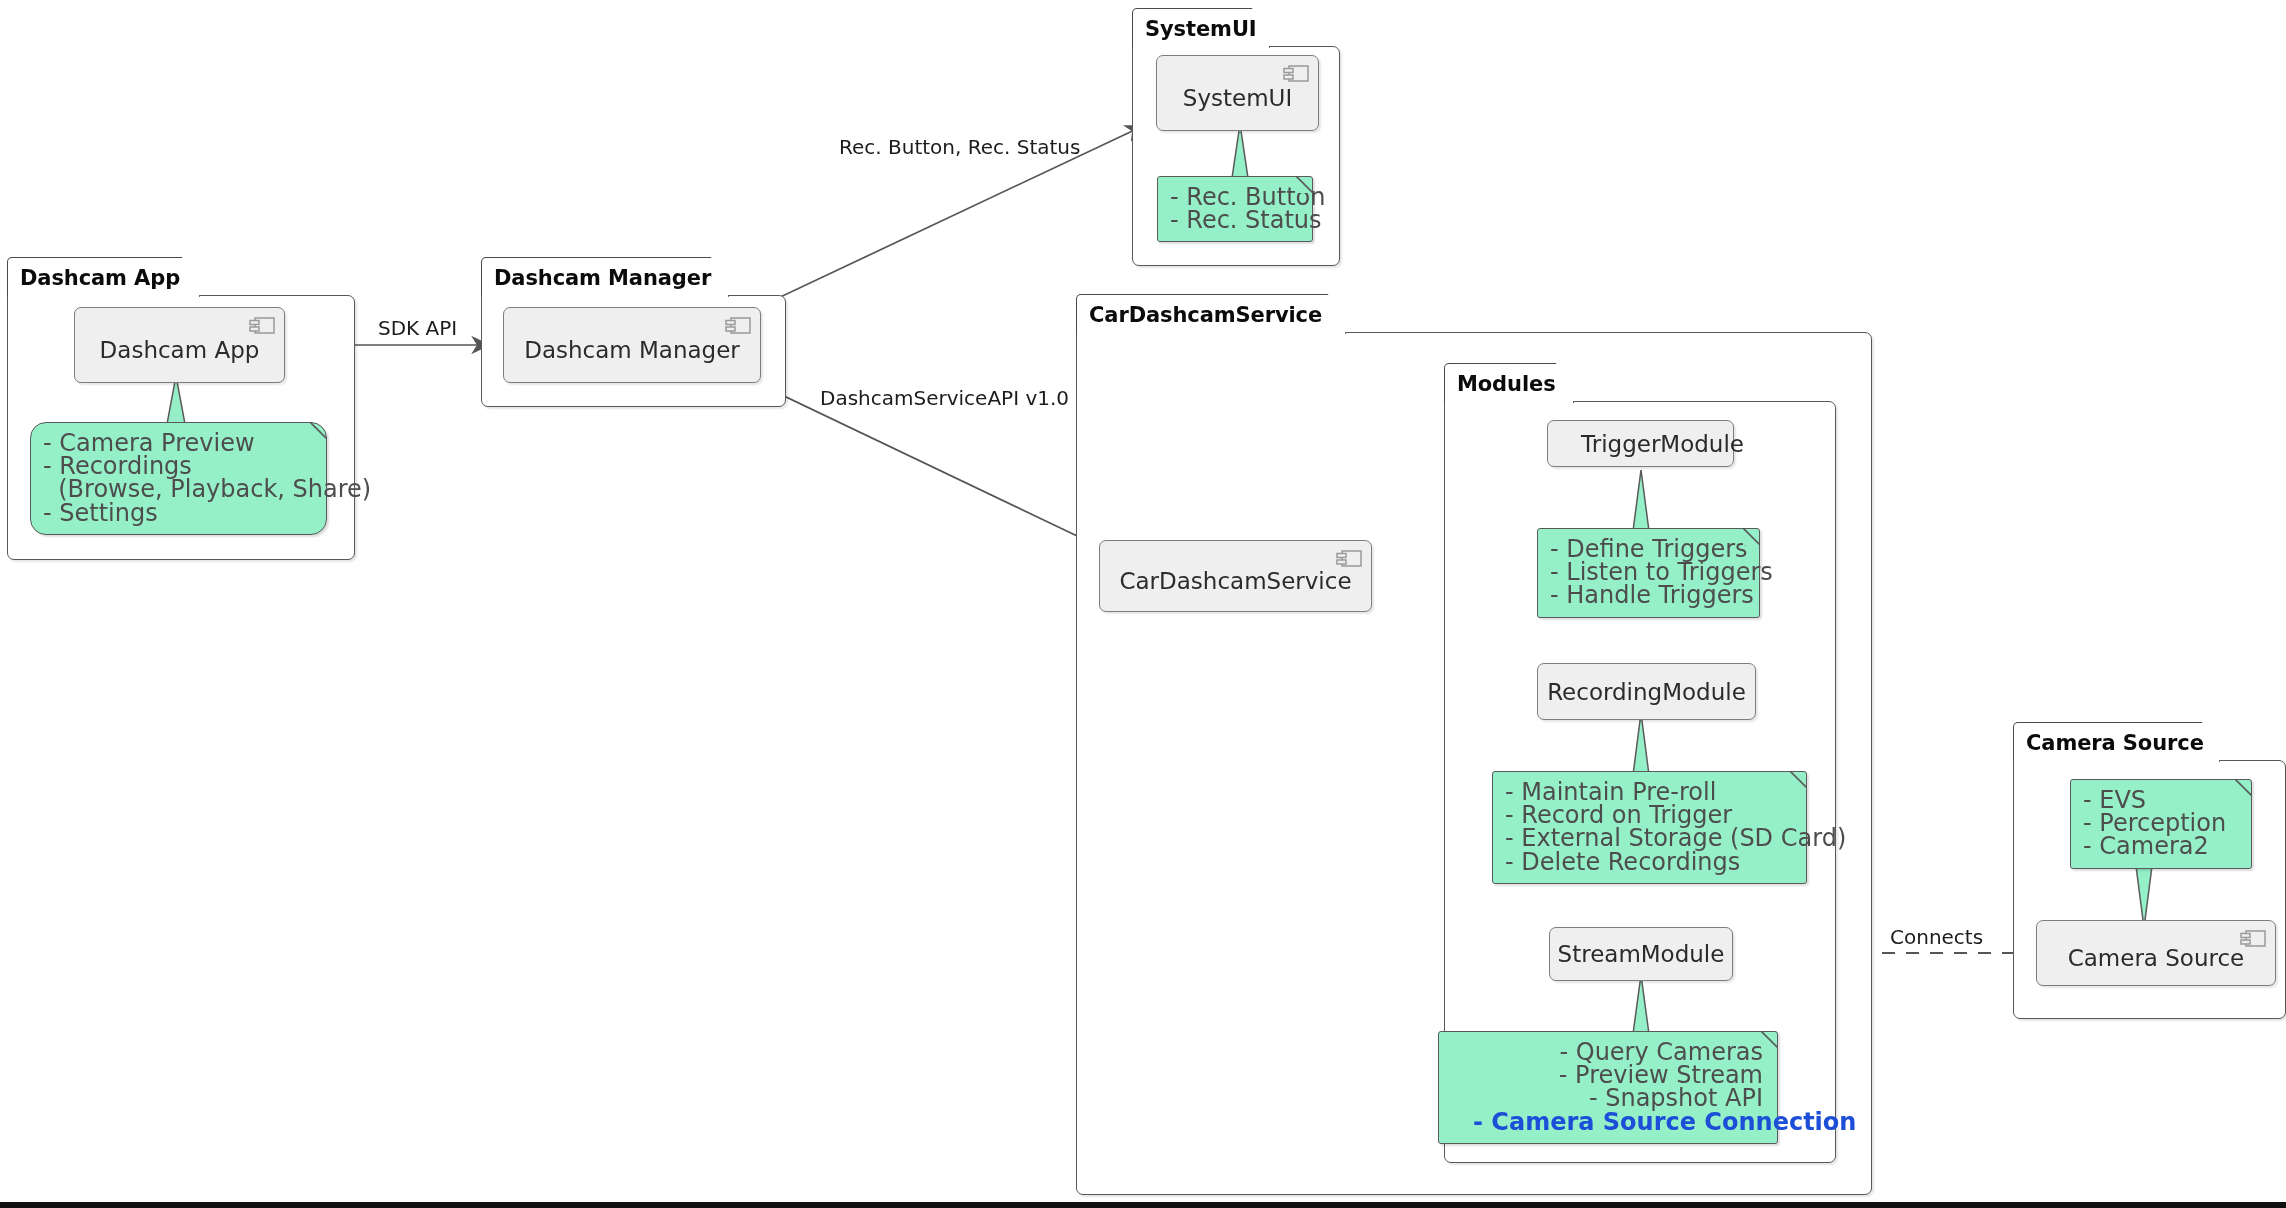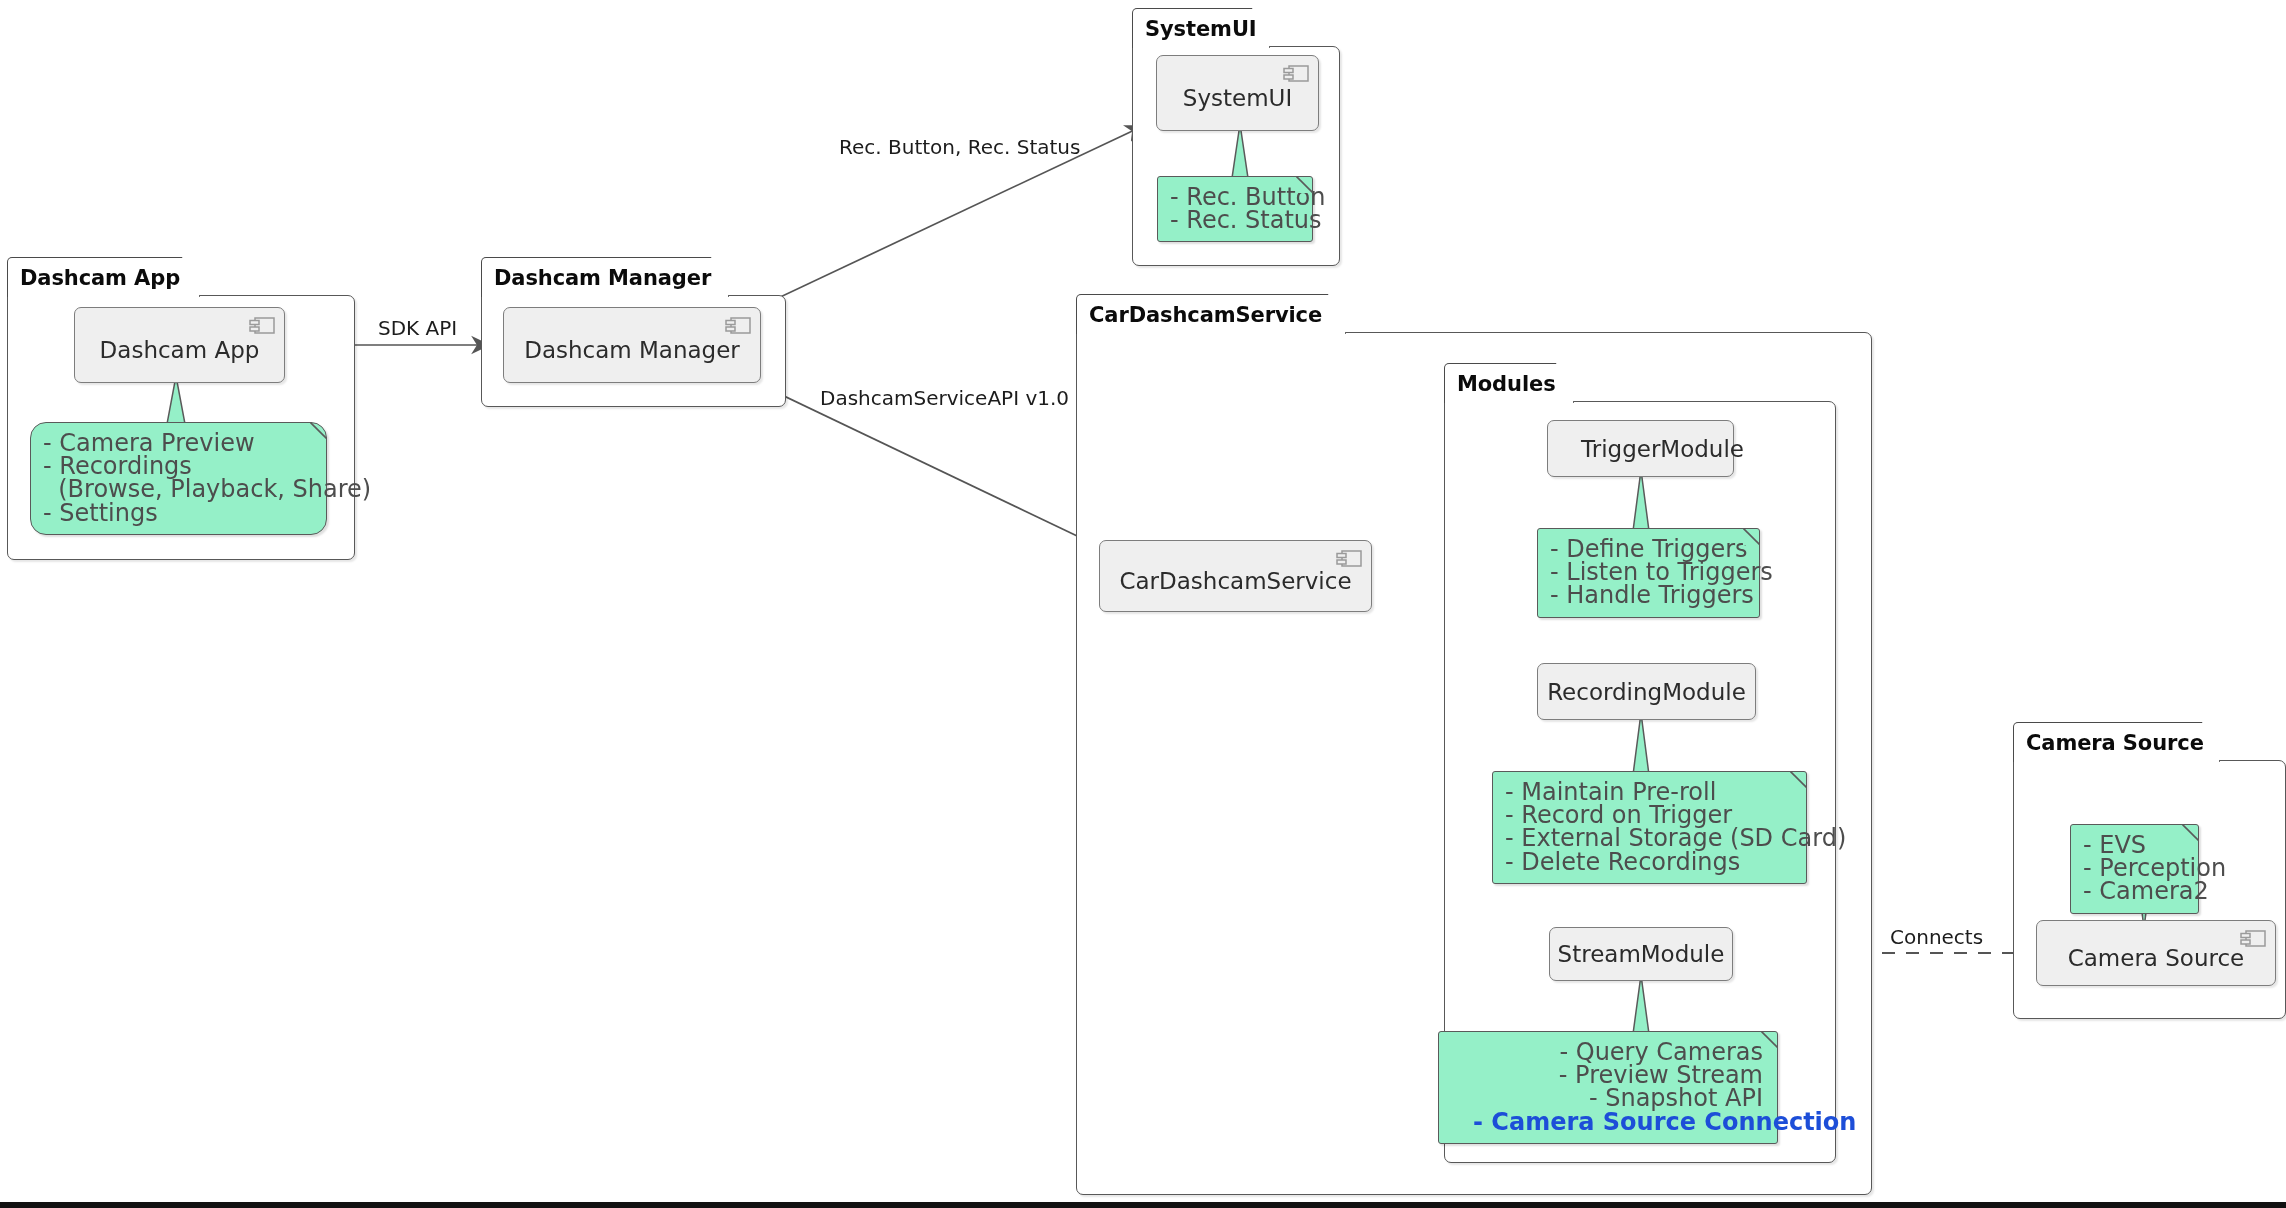--- a/index.html
+++ b/index.html
@@ -262,21 +262,21 @@
   </svg>
 </div>
 
 <div class="pkg" style="left:1444px; top:363px; width:392px; height:800px;">
   <div class="pkg-tab" style="width:130px;">
     <span class="pkg-tab-label">Modules</span>
   </div>
   <div class="pkg-body" style="top:38px; width:392px; height:762px;"></div>
 </div>
 
-<div class="component" style="left:1547px; top:420px; width:187px; height:57px;padding-left:44px;">
+<div class="component" style="left:1547px; top:420px; width:187px; height:47px;padding-left:44px;">
   <span class="component-label" style="padding-top:0;">TriggerModule</span>
 </div>
 
 <svg class="note-spike" style="left:1628px; top:470px; width:26px; height:61px;" viewBox="0 0 26 61">
   <path d="M 13 0 L 21 61 L 5 61 Z" fill="#95f0c8" stroke="#5a5a5a" stroke-width="1.5"></path>
 </svg>
 
 <div class="note" style="left:1537px; top:528px; width:223px;">
   <svg class="note-fold" viewBox="0 0 17 17">
     <path d="M 0 0 L 17 17 L 0 17 Z" fill="#95f0c8"></path>
@@ -325,21 +325,21 @@
   <div class="note-line bold">- Camera Source Connection</div>
 </div>
 
 <div class="pkg" style="left:2013px; top:722px; width:273px; height:297px;">
   <div class="pkg-tab" style="width:207px;">
     <span class="pkg-tab-label">Camera Source</span>
   </div>
   <div class="pkg-body" style="top:38px; width:273px; height:259px;"></div>
 </div>
 
-<div class="note" style="left:2070px; top:824px; width:129px;">
+<div class="note" style="left:2070px; top:779px; width:182px;">
   <svg class="note-fold" viewBox="0 0 17 17">
     <path d="M 0 0 L 17 17 L 0 17 Z" fill="#95f0c8"></path>
     <path d="M 0 0 L 17 17" stroke="#5a5a5a" stroke-width="1.6" fill="none"></path>
   </svg>
   <div class="note-line">- EVS</div>
   <div class="note-line">- Perception</div>
   <div class="note-line">- Camera2</div>
 </div>
 
 <svg class="note-spike" style="left:2131px; top:866px; width:26px; height:62px;" viewBox="0 0 26 62">

